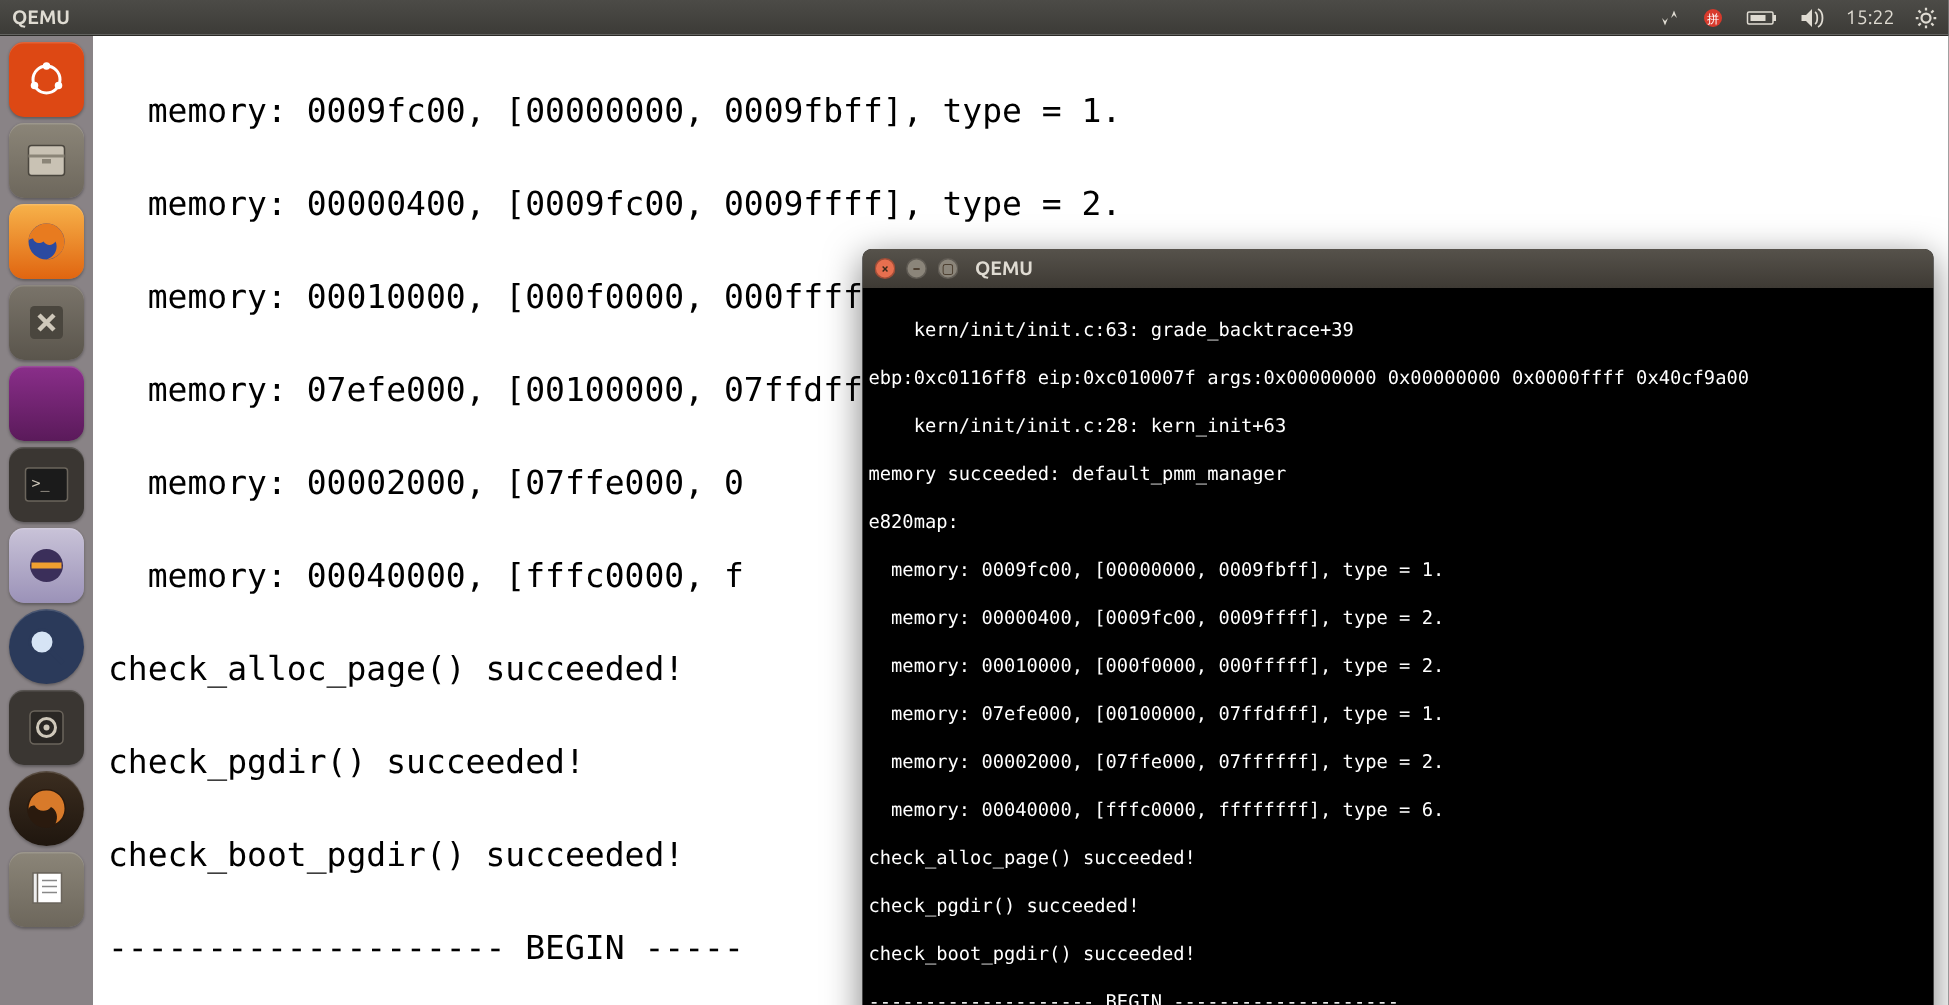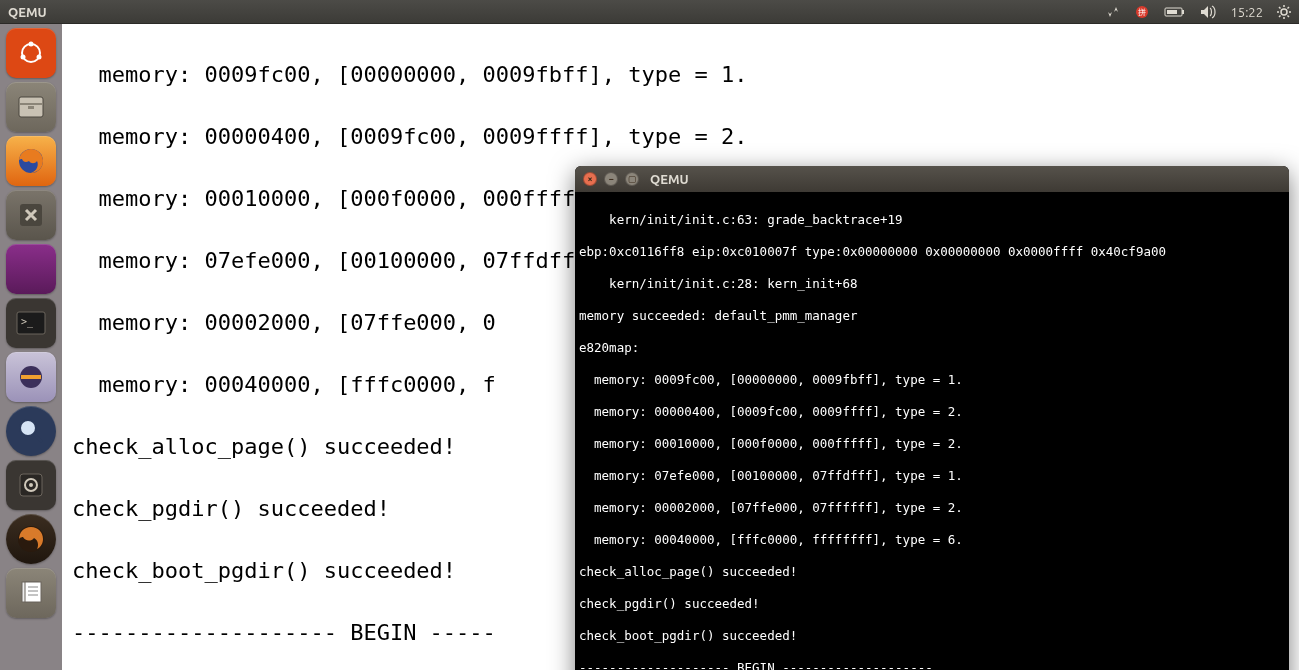--- a/index.html
+++ b/index.html
@@ -292,25 +292,25 @@
 </div>
 
 <div class="qemu-window">
   <div class="qemu-titlebar">
     <span class="win-btn close">×</span>
     <span class="win-btn min">−</span>
     <span class="win-btn max">▢</span>
     <span style="margin-left:4px">QEMU</span>
   </div>
   <div class="qemu-body">
-<span>    kern/init/init.c:63: grade_backtrace+19</span>
-
-<span>ebp:0xc0116ff8 eip:0xc010007f type:0x00000000 0x00000000 0x0000ffff 0x40cf9a00</span>
-
-<span>    kern/init/init.c:28: kern_init+68</span>
+<span>    kern/init/init.c:63: grade_backtrace+39</span>
+
+<span>ebp:0xc0116ff8 eip:0xc010007f args:0x00000000 0x00000000 0x0000ffff 0x40cf9a00</span>
+
+<span>    kern/init/init.c:28: kern_init+63</span>
 
 <span>memory succeeded: default_pmm_manager</span>
 
 <span>e820map:</span>
 
 <span>  memory: 0009fc00, [00000000, 0009fbff], type = 1.</span>
 
 <span>  memory: 00000400, [0009fc00, 0009ffff], type = 2.</span>
 
 <span>  memory: 00010000, [000f0000, 000fffff], type = 2.</span>

